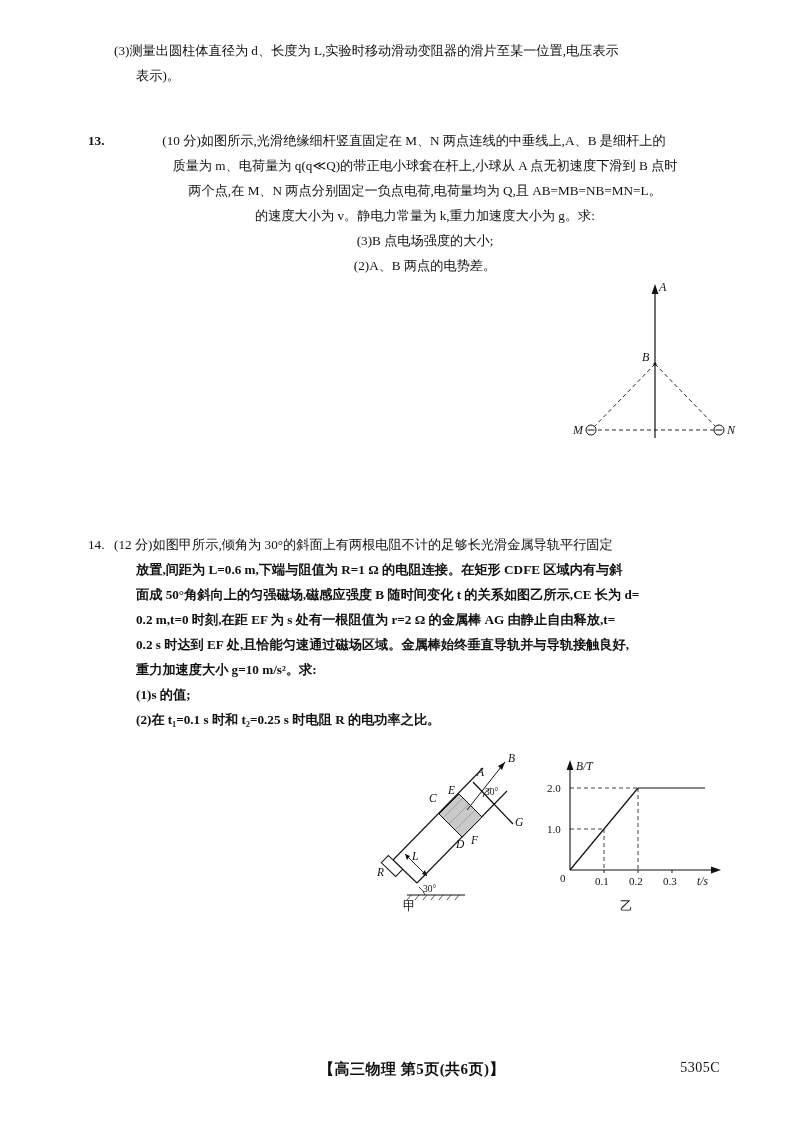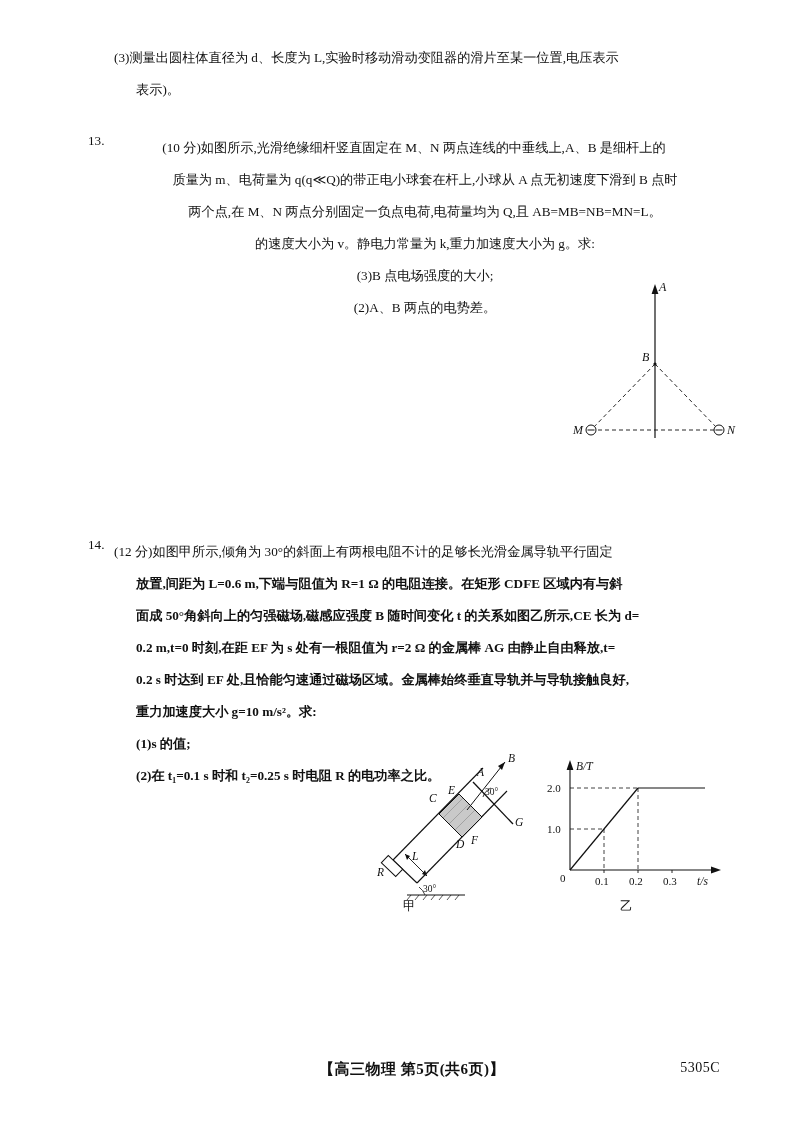--- a/index.html
+++ b/index.html
@@ -21,29 +21,28 @@
     width: 800px;
     height: 1132px;
   }
   .block {
     position: absolute;
     font-size: 13.2px;
     line-height: 25px;
   }
   .txt {
     white-space: pre-wrap;
-    margin-top: 7px;
   }
   
   #q3 { left: 114px; top: 38px; width: 600px; }
   #q3 .l1, #q3 .l2, #q3 .l3 { display: block; }
   #q3 .l2, #q3 .l3 { padding-left: 22px; }
 
   
-  #q13-num { left: 88px; top: 128px; width: 40px; font-size: 13.2px; line-height: 25px;}
+  #q13-num { left: 88px; top: 128px; width: 40px; font-size: 13.2px; line-height: 25px; font-weight: bold;}
   #q13 { left: 114px; top: 128px; width: 600px; text-align: center; }
   #q13 .line { display: block; }
   #q13 .ind { padding-left: 22px; }
 
   
   #q14-num { left: 88px; top: 532px; width: 40px; font-size: 13.2px; line-height: 25px;}
   #q14 { left: 114px; top: 532px; width: 600px; }
   #q14 .line { display: block; }
   #q14 .ind { padding-left: 22px; font-weight: bold; }
 

